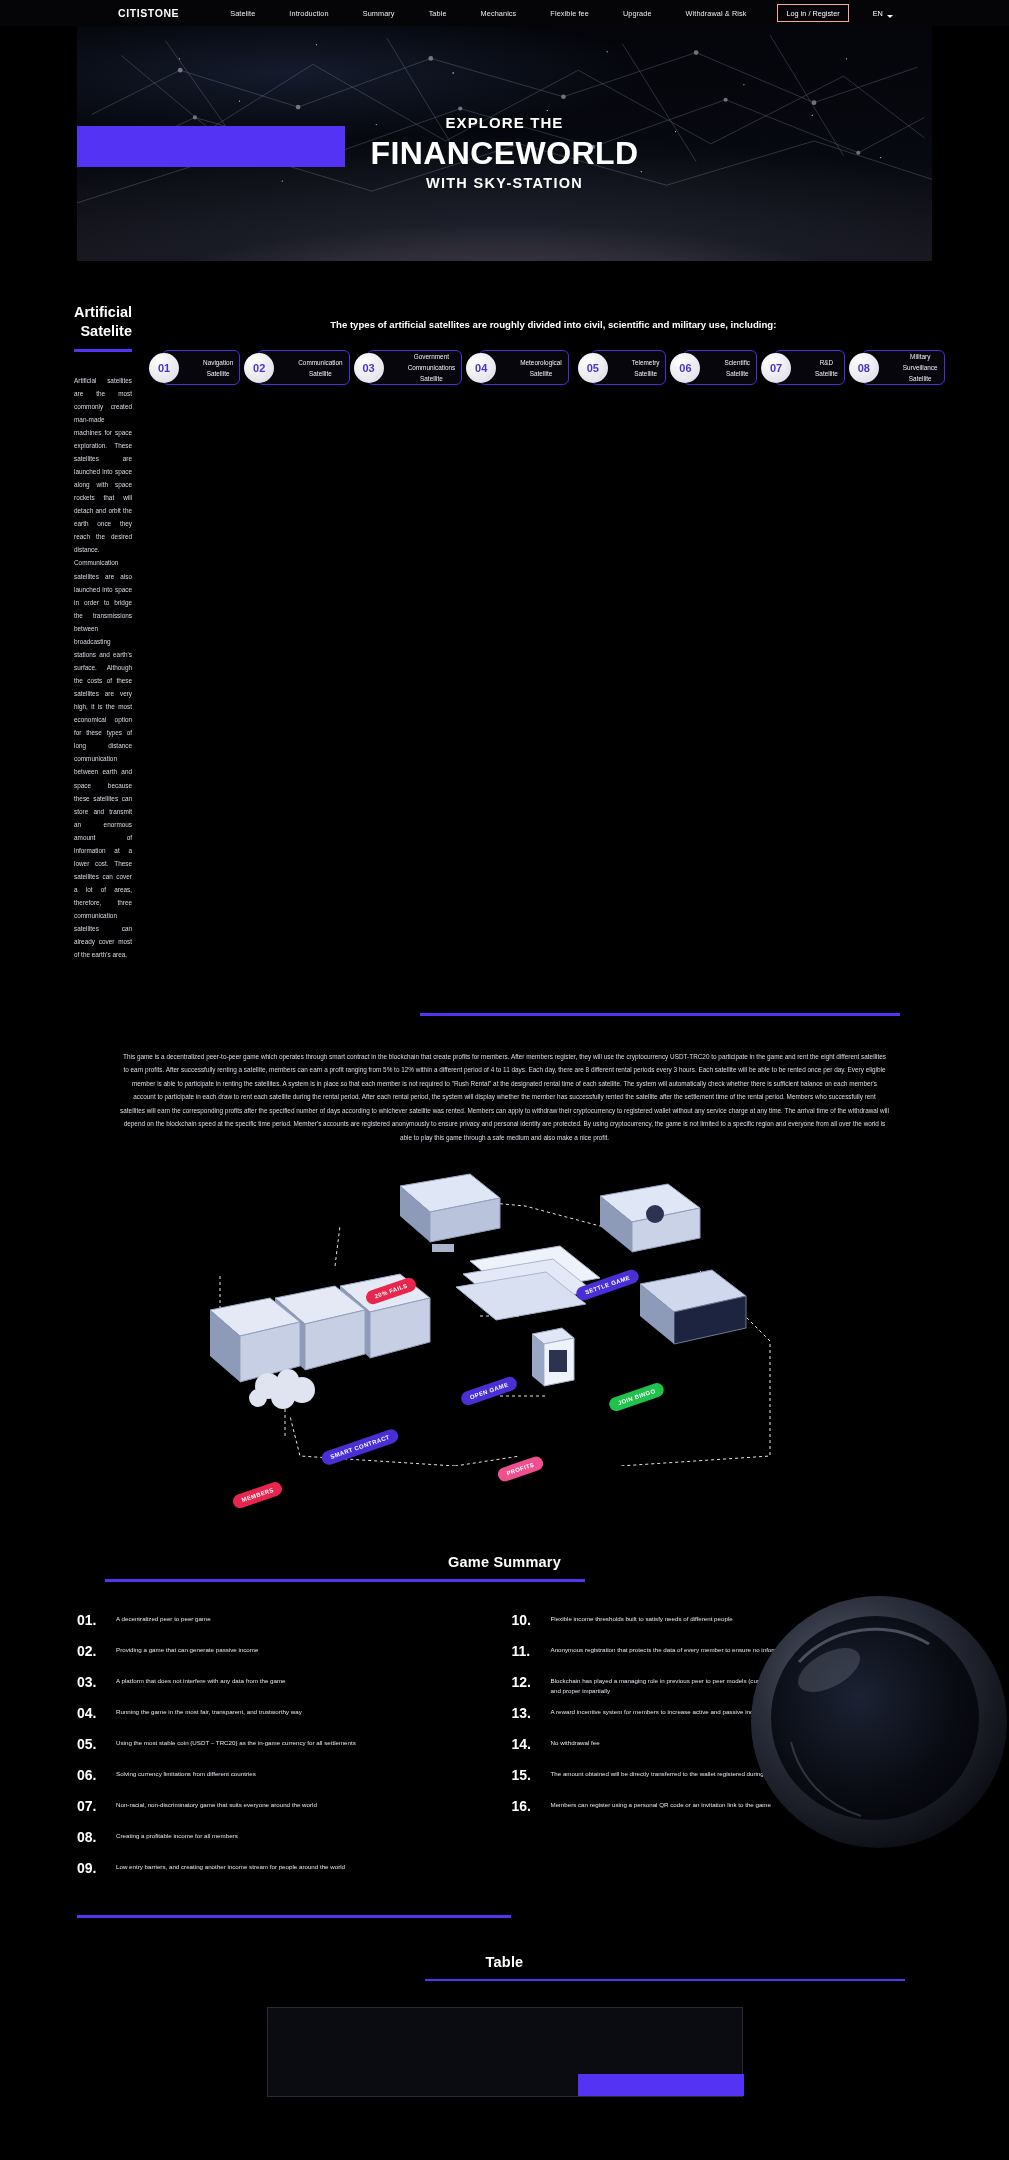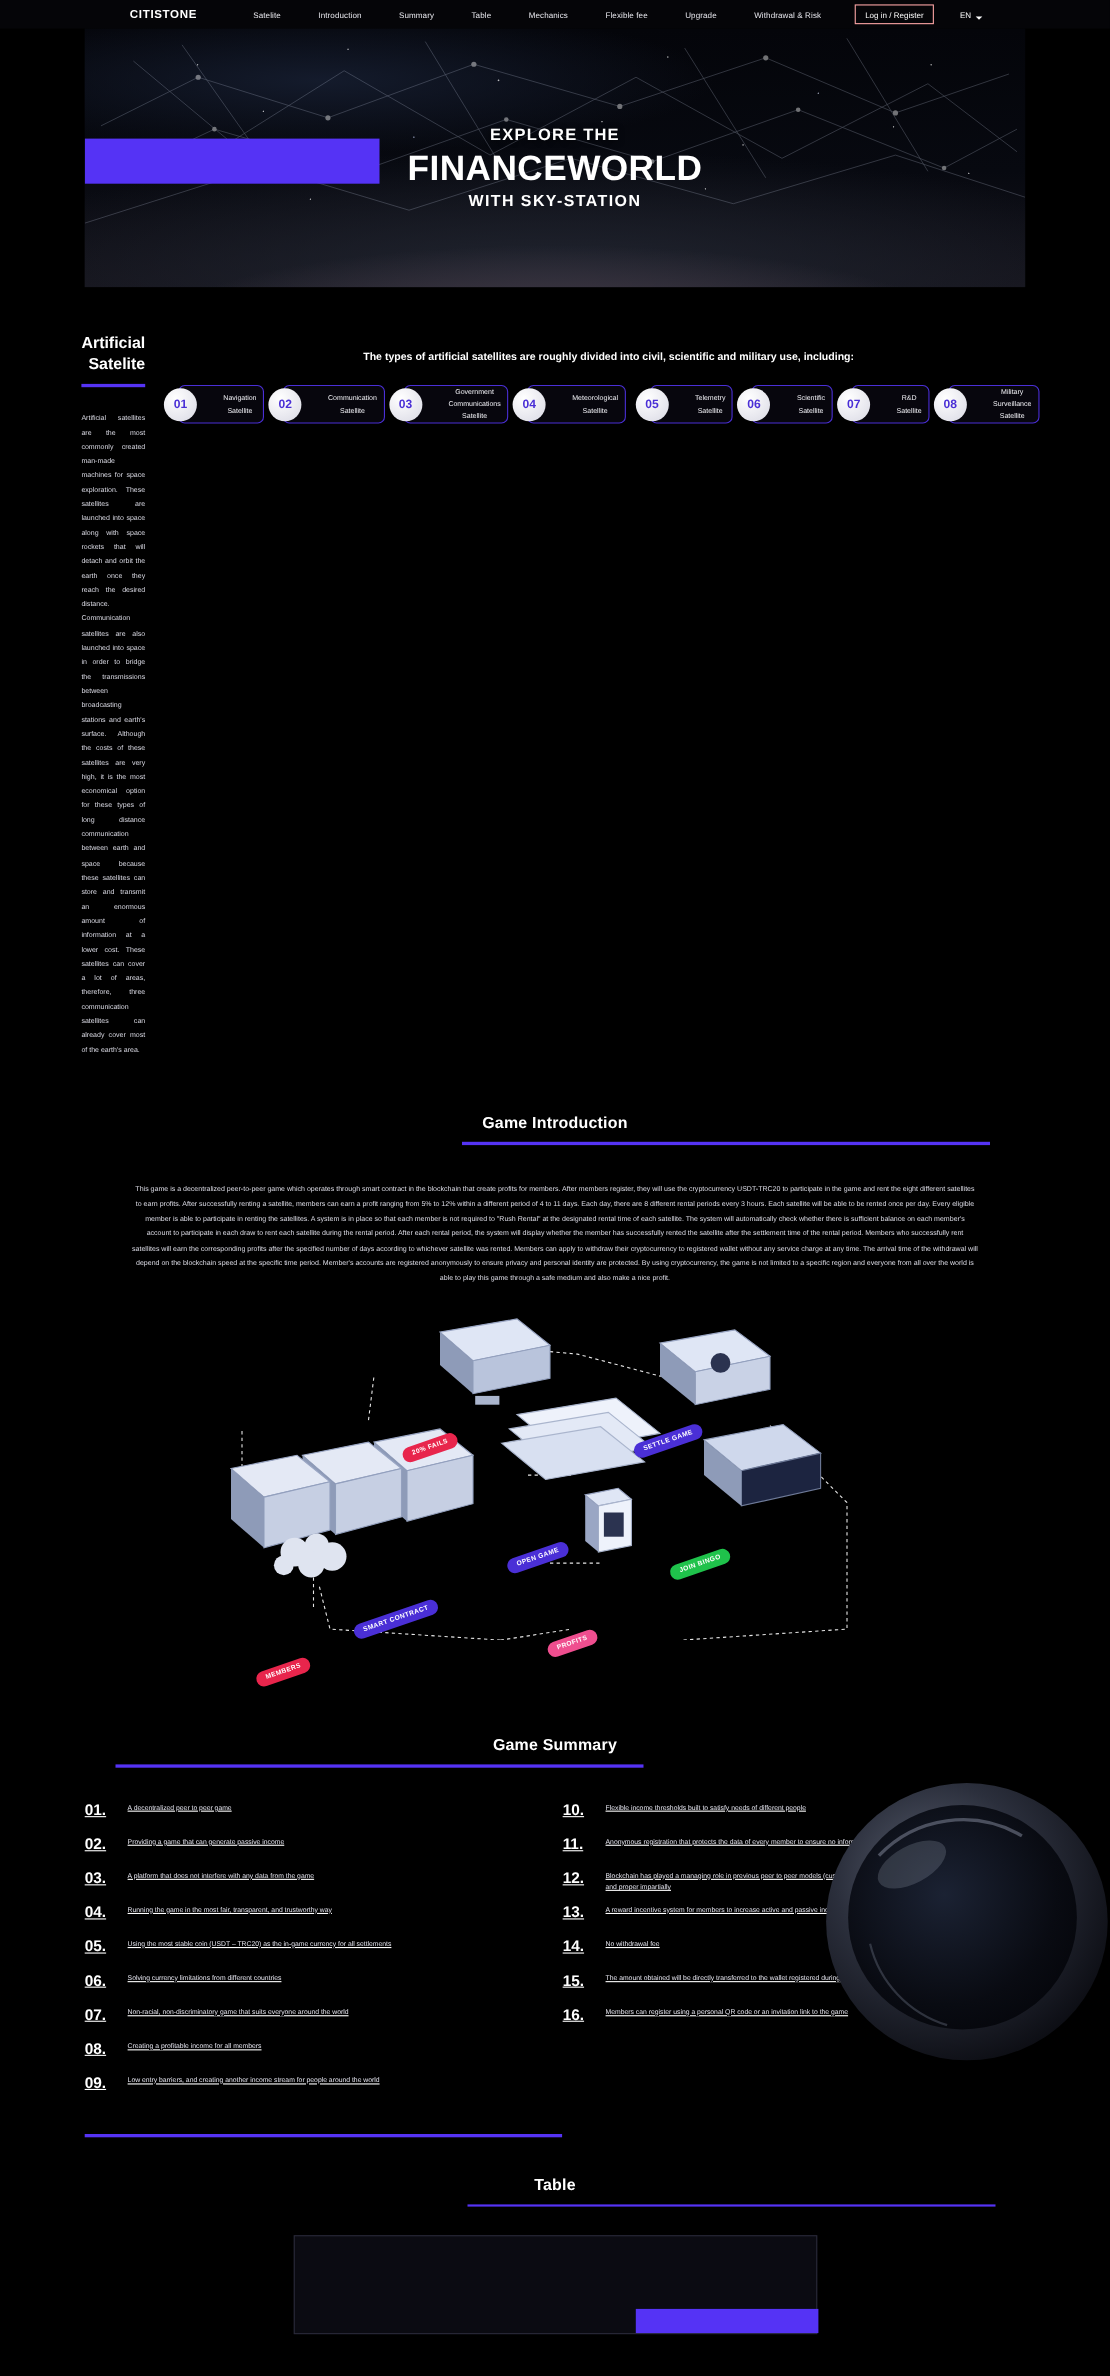--- a/index.html
+++ b/index.html
@@ -64,21 +64,21 @@
 
   
   .intro{margin:34px 120px 0;font-size:6.4px;line-height:2.1;text-align:center;color:#dcdce6;}
 
   
   .diagram{position:relative;height:300px;margin:22px 0 0;}
   .pill{position:absolute;border-radius:9px;color:#fff;font-size:6px;font-weight:700;letter-spacing:.4px;
         padding:4px 9px;white-space:nowrap;}
 
   
-  .sum-wrap{display:flex;padding:28px 77px 0;gap:14px;position:relative;text-decoration:underline;}
+  .sum-wrap{display:flex;padding:28px 77px 0;gap:14px;position:relative;}
   .sum-col{flex:1;}
   .sum-row{display:flex;align-items:flex-start;gap:9px;min-height:31px;}
   .sum-n{font-size:14px;font-weight:800;width:30px;flex:none;line-height:1.5;}
   .sum-t{font-size:6.2px;line-height:1.75;color:#e4e4ee;padding-top:4px;}
   .helmet{position:absolute;right:0;top:10px;width:330px;height:265px;pointer-events:none;overflow:hidden;}
   .sum-rule{height:3px;background:#5533f5;margin:26px 77px 0;width:434px;}
 
   
   .tbl-box{margin:26px auto 0;width:476px;height:90px;border:1px solid #2a2a3a;background:#0b0b12;position:relative;}
   .tbl-accent{position:absolute;left:310px;bottom:0;width:166px;height:22px;background:#5533f5;}
@@ -187,21 +187,20 @@
           <div class="card">
             <div class="card-num">08</div>
             <div class="card-lbl">Military<br>Surveillance<br>Satellite</div>
             </div>
         </div>
       </div>
     </div>
   </div>
 
   <div class="sec-head">
-    <h2>Game Introduction</h2>
     <div class="sec-rule" style="width:480px;margin-left:420px;"></div>
   </div>
   <div class="intro">This game is a decentralized peer-to-peer game which operates through smart contract in the blockchain that create profits for members. After members register, they will use the cryptocurrency USDT-TRC20 to participate in the game and rent the eight different satellites to earn profits. After successfully renting a satellite, members can earn a profit ranging from 5% to 12% within a different period of 4 to 11 days. Each day, there are 8 different rental periods every 3 hours. Each satellite will be able to be rented once per day. Every eligible member is able to participate in renting the satellites. A system is in place so that each member is not required to "Rush Rental" at the designated rental time of each satellite. The system will automatically check whether there is sufficient balance on each member's account to participate in each draw to rent each satellite during the rental period. After each rental period, the system will display whether the member has successfully rented the satellite after the settlement time of the rental period. Members who successfully rent satellites will earn the corresponding profits after the specified number of days according to whichever satellite was rented. Members can apply to withdraw their cryptocurrency to registered wallet without any service charge at any time. The arrival time of the withdrawal will depend on the blockchain speed at the specific time period. Member's accounts are registered anonymously to ensure privacy and personal identity are protected. By using cryptocurrency, the game is not limited to a specific region and everyone from all over the world is able to play this game through a safe medium and also make a nice profit.</div>
 
   <div class="diagram">
     <svg viewBox="0 0 1009 300" width="1009" height="300">
       <g stroke="#ffffff" stroke-width="1" stroke-dasharray="3 3" fill="none" opacity=".9">
         <path d="M455 300 L300 290 L290 250"></path>
           <path d="M455 300 L520 290"></path>
         <path d="M285 270 L285 140 L300 130"></path>

